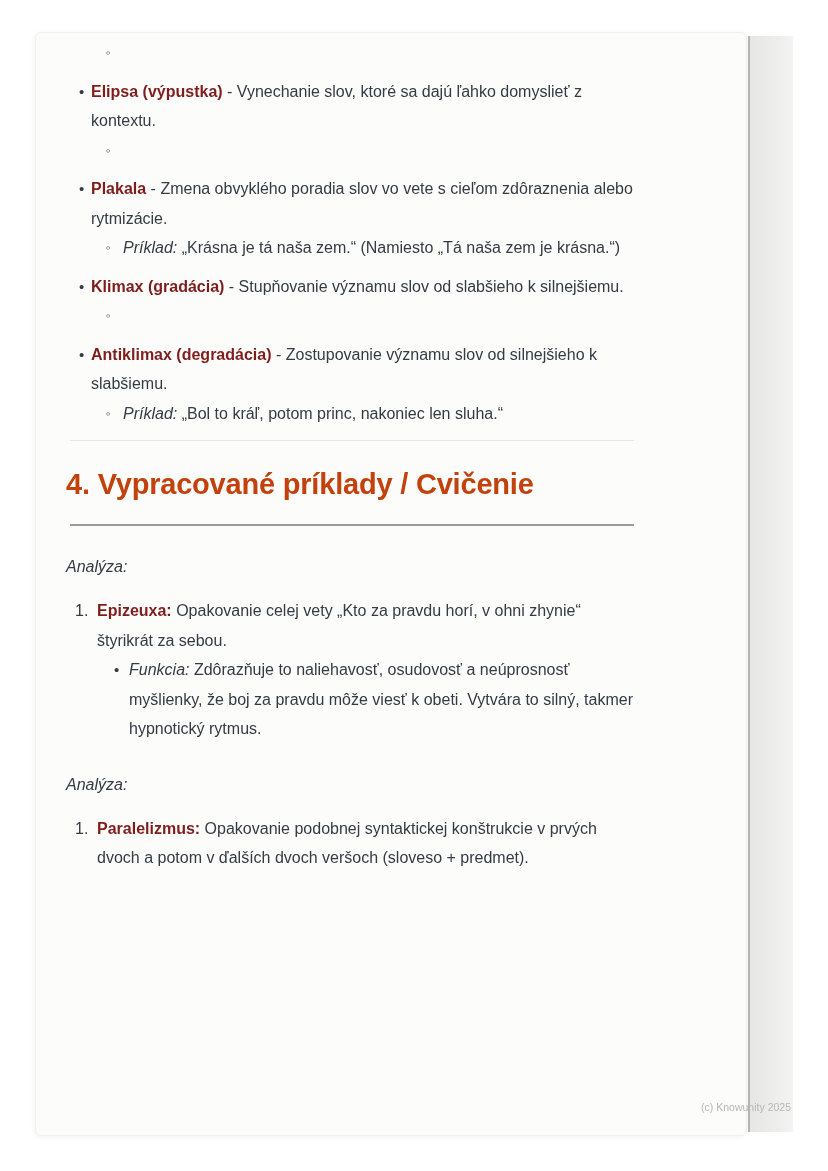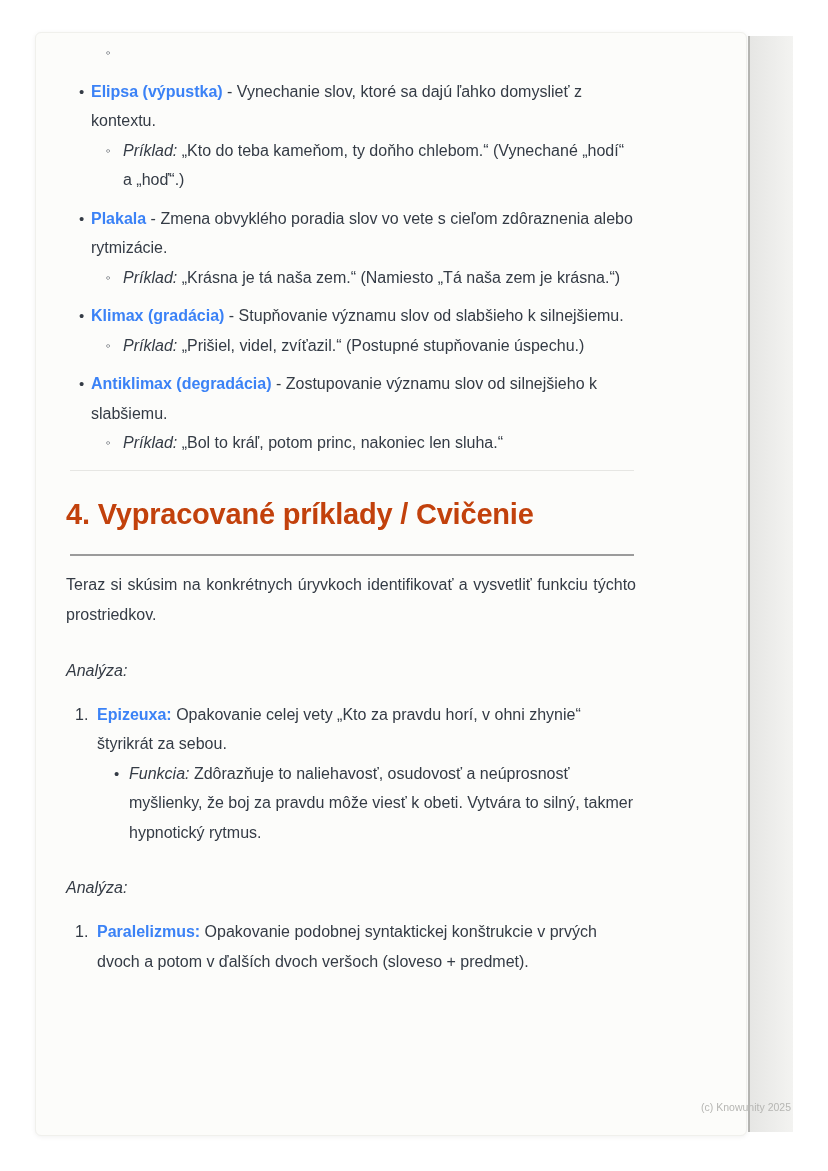--- a/index.html
+++ b/index.html
@@ -30,21 +30,21 @@
     box-sizing: border-box;
     z-index: 2;
   }
   .content {
     position: absolute;
     left: 30px; top: 5px;
     width: 570px;
     font-size: 16px;
     line-height: 29.5px;
   }
-  b, .term { font-weight: 700; color: #3b82f6; }
+  b, .term { font-weight: 700; color: #7f1d1d; }
   i, .ital { font-style: italic; }
 
   
   .li { display: flex; align-items: flex-start; }
   .li .marker { flex: 0 0 auto; text-align: left; }
   .lvl1 { margin-top: 9px; }
   .lvl1 > .marker { width: 12px; margin-left: 13px; font-size: 15px; }
   .lvl1 > .txt { flex: 1 1 auto; }
   .lvl2 > .marker { width: 17px; margin-left: 40px; font-size: 13px; }
   .lvl2 > .txt { flex: 1 1 auto; }
@@ -86,56 +86,53 @@
     <div class="li lvl2 first-sub">
       <span class="marker">◦</span>
     </div>
 
     <div class="li lvl1">
       <span class="marker">•</span>
       <div class="txt"><span class="term">Elipsa (výpustka)</span><span> - Vynechanie slov, ktoré sa dajú ľahko domyslieť z kontextu.</span></div>
     </div>
     <div class="li lvl2">
       <span class="marker">◦</span>
-      <div class="txt"><i>Príklad:</i><span> „Kto do teba kameňom, ty doňho chlebom.“ (Vynechané „hodí“ a „hoď“.)</span></div>
     </div>
 
     <div class="li lvl1">
       <span class="marker">•</span>
       <div class="txt"><span class="term">Plakala</span><span> - Zmena obvyklého poradia slov vo vete s cieľom zdôraznenia alebo rytmizácie.</span></div>
     </div>
     <div class="li lvl2">
       <span class="marker">◦</span>
       <div class="txt"><i>Príklad:</i><span> „Krásna je tá naša zem.“ (Namiesto „Tá naša zem je krásna.“)</span></div>
     </div>
 
     <div class="li lvl1">
       <span class="marker">•</span>
       <div class="txt"><span class="term">Klimax (gradácia)</span><span> - Stupňovanie významu slov od slabšieho k silnejšiemu.</span></div>
     </div>
     <div class="li lvl2">
       <span class="marker">◦</span>
-      <div class="txt"><i>Príklad:</i><span> „Prišiel, videl, zvíťazil.“ (Postupné stupňovanie úspechu.)</span></div>
     </div>
 
     <div class="li lvl1">
       <span class="marker">•</span>
       <div class="txt"><span class="term">Antiklimax (degradácia)</span><span> - Zostupovanie významu slov od silnejšieho k slabšiemu.</span></div>
     </div>
     <div class="li lvl2">
       <span class="marker">◦</span>
       <div class="txt"><i>Príklad:</i><span> „Bol to kráľ, potom princ, nakoniec len sluha.“</span></div>
     </div>
 
     <hr class="hr-light">
 
     <h2 class="section-heading">4. Vypracované príklady / Cvičenie</h2>
     <div class="heading-rule"></div>
 
-    <p class="para just">Teraz si skúsim na konkrétnych úryvkoch identifikovať a vysvetliť funkciu týchto prostriedkov.</p>
 
 
     <p class="analyza">Analýza:</p>
 
     <div class="gap"></div>
     <div class="li num-li">
       <span class="marker">1.</span>
       <div class="txt"><span class="term">Epizeuxa:</span><span> Opakovanie celej vety „Kto za pravdu horí, v ohni zhynie“ štyrikrát za sebou.</span></div>
     </div>
     <div class="li func-li">

